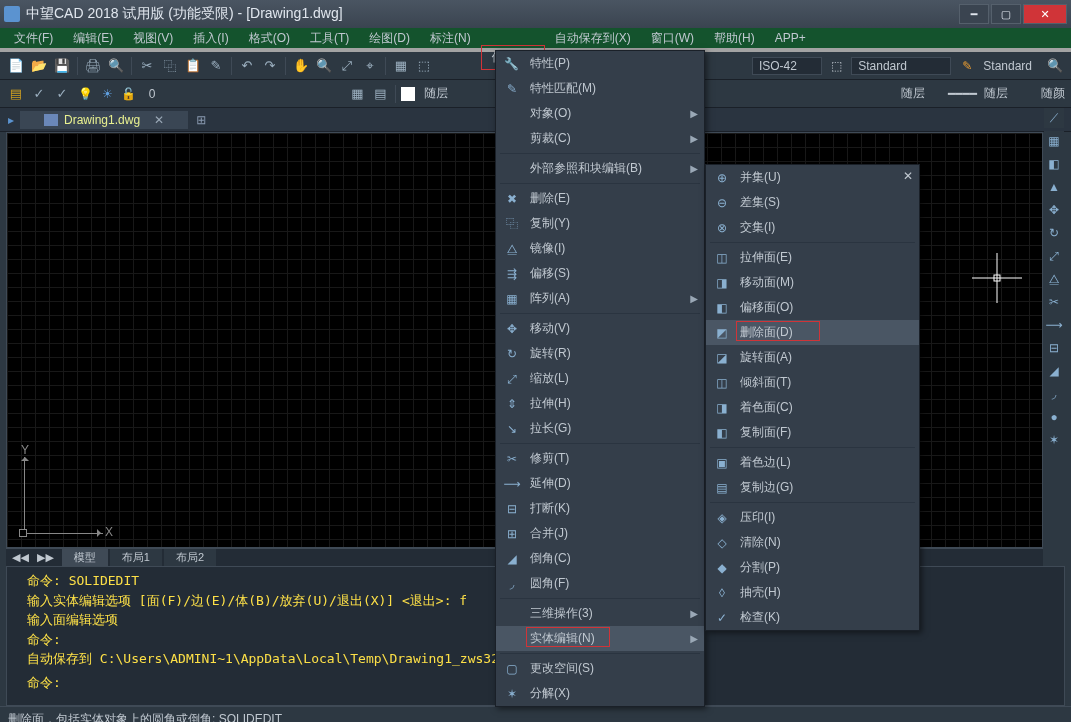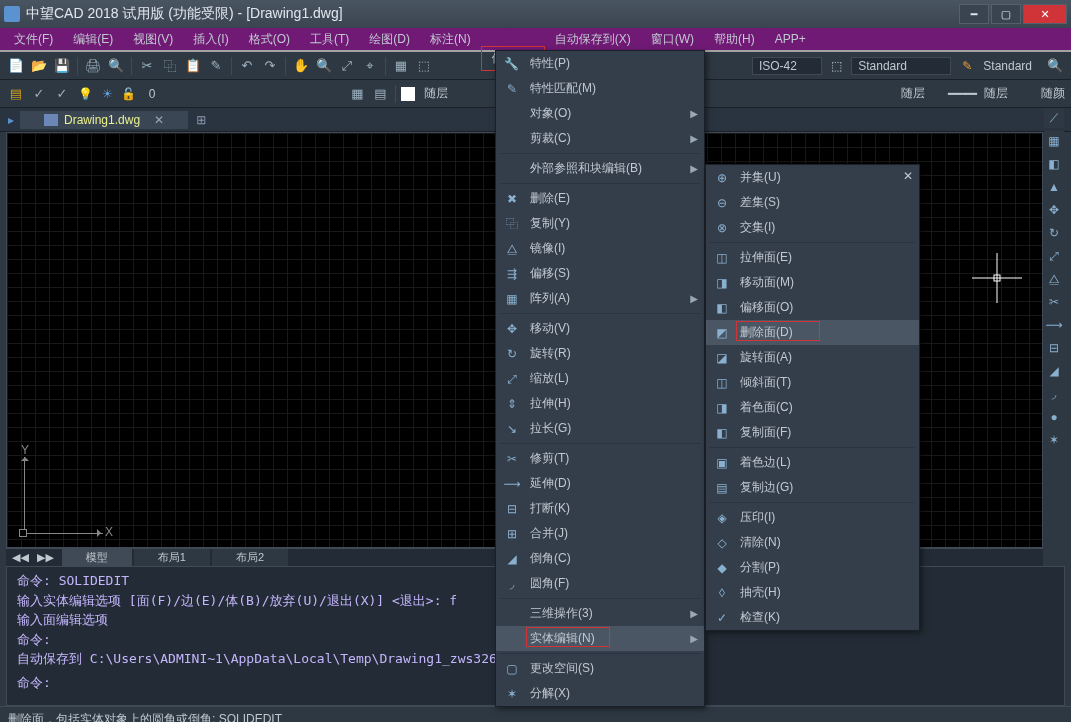--- a/index.html
+++ b/index.html
@@ -3,41 +3,41 @@
 <meta charset="utf-8">
 <style>
 * { margin: 0; padding: 0; box-sizing: border-box; }
 body { font-family: "Microsoft YaHei", SimSun, Arial, sans-serif; font-size: 12px; background: #2d3842; color: #c0c8d0; width: 1071px; height: 722px; overflow: hidden; position: relative; }
 .titlebar { height: 28px; background: linear-gradient(#4a5562, #3a4450); display: flex; align-items: center; padding: 0 4px; color: #e0e6ee; }
 .titlebar-icon { width: 16px; height: 16px; background: #5b93d0; margin-right: 6px; border-radius: 2px; }
 .titlebar-title { flex: 1; font-size: 14px; }
 .win-btns { display: flex; gap: 2px; }
 .win-btn { width: 30px; height: 20px; background: #3a4450; display: flex; align-items: center; justify-content: center; font-size: 11px; border: 1px solid #55606c; }
 .win-btn.close { background: #d03438; color: #fff; width: 44px; }
-.menubar { height: 24px; background: #701a75; display: flex; align-items: center; padding: 0 4px; border-bottom: 2px solid #a3a3a3; }
+.menubar { height: 24px; background: #14532d; display: flex; align-items: center; padding: 0 4px; border-bottom: 4px solid #a3a3a3; }
 .menu-item { padding: 3px 10px; color: #c0c8d0; cursor: pointer; }
 .menu-item.hl { border: 1.5px solid #d03438; margin-top: 38px; }
 .toolbar1, .toolbar2 { height: 28px; background: #2d3842; display: flex; align-items: center; padding: 0 6px; border-bottom: 1px solid #1a2028; gap: 3px; }
 .tb-btn { width: 20px; height: 20px; display: flex; align-items: center; justify-content: center; color: #9cb0c0; font-size: 13px; }
 .tb-sep { width: 1px; height: 18px; background: #3f4a56; margin: 0 2px; }
 .tb-dd { background: #232c36; border: 1px solid #3f4a56; padding: 1px 14px 1px 6px; color: #c0c8d0; min-width: 70px; }
 .filetabs { height: 24px; background: #2a3440; display: flex; align-items: center; padding: 0 8px; border-bottom: 1px solid #1a2028; }
 .filetab { background: #3a4654; padding: 2px 24px; display: flex; align-items: center; gap: 6px; color: #e8f090; }
 .filetab-icon { width: 14px; height: 12px; background: #6a87b8; }
 .filetab-close { color: #9aa8b6; margin-left: 8px; }
 .canvas-area { position: relative; background: #000; height: 416px; border: 1px solid #3f4a56; margin: 0 28px 0 6px; }
 .grid-area { position: absolute; inset: 0; background-image: linear-gradient(#181818 1px, transparent 1px), linear-gradient(90deg, #181818 1px, transparent 1px); background-size: 14px 14px; }
 .axis { position: absolute; left: 14px; bottom: 14px; color: #888; font-size: 12px; }
 .axis .y { position: absolute; left: 0; top: -90px; }
 .axis .x { position: absolute; left: 84px; top: -8px; }
 .crosshair { position: absolute; right: 40px; bottom: 260px; color: #fff; font-size: 18px; }
 .layout-tabs { height: 18px; background: #232c36; display: flex; align-items: center; padding: 0 6px; gap: 2px; font-size: 11px; margin: 0 28px 0 6px; border-top: 1px solid #3f4a56; }
-.lt { background: #2d3842; padding: 1px 24px; }
+.lt { background: #2d3842; padding: 1px 12px; }
 .lt.act { background: #3f4a56; }
-.command-area { background: #232c36; padding: 4px 10px; height: 140px; font-family: SimSun, monospace; font-size: 13px; color: #c4b5fd; line-height: 1.5; margin: 0 6px; border: 1px solid #3f4a56; overflow: hidden; }
+.command-area { background: #232c36; padding: 4px 20px; height: 140px; font-family: SimSun, monospace; font-size: 13px; color: #fde047; line-height: 1.5; margin: 0 6px; border: 1px solid #3f4a56; overflow: hidden; }
 .statusbar { height: 26px; background: #2d3842; display: flex; align-items: center; padding: 0 8px; color: #c0c8d0; border-top: 1px solid #3f4a56; }
 .right-tools { position: absolute; right: 3px; top: 108px; width: 24px; display: flex; flex-direction: column; gap: 3px; }
 .rt { width: 20px; height: 20px; background: #2d3842; display: flex; align-items: center; justify-content: center; color: #8ab0d0; font-size: 12px; }
 
 .dropdown { position: absolute; background: #343e4a; border: 1px solid #1a2028; box-shadow: 2px 2px 6px rgba(0,0,0,.5); z-index: 100; }
 .dd-item { display: flex; align-items: center; padding: 4px 20px 4px 8px; color: #c0c8d0; cursor: pointer; font-size: 12px; position: relative; min-height: 22px; }
 .dd-item:hover, .dd-item.sel { background: #4a5664; }
 .dd-item.hl-red { position: relative; }
 .dd-item.hl-red::before { content: ''; position: absolute; left: 30px; top: 1px; width: 82px; height: 18px; border: 1.5px solid #d03438; pointer-events: none; }
 .dd-icon { width: 16px; height: 16px; margin-right: 10px; display: flex; align-items: center; justify-content: center; color: #8ab0d0; font-size: 12px; }

